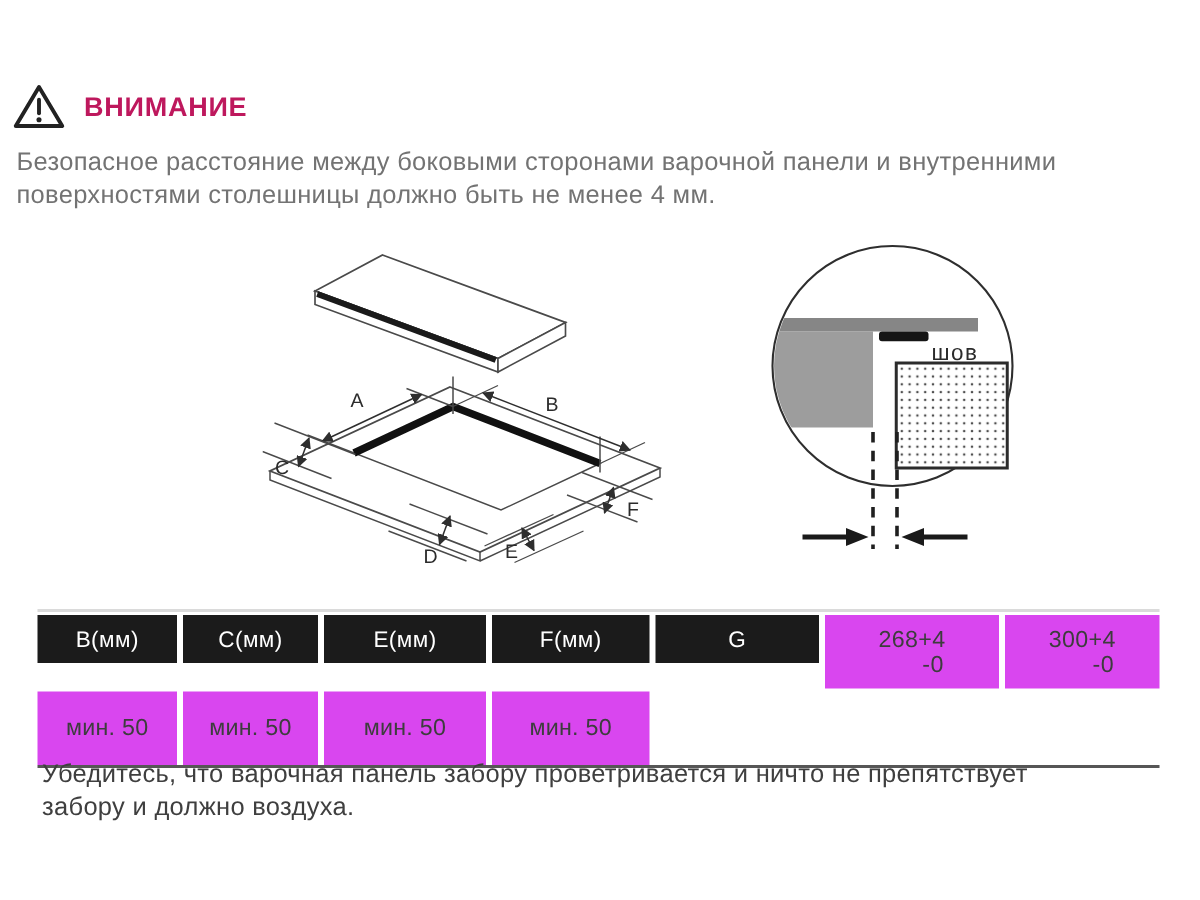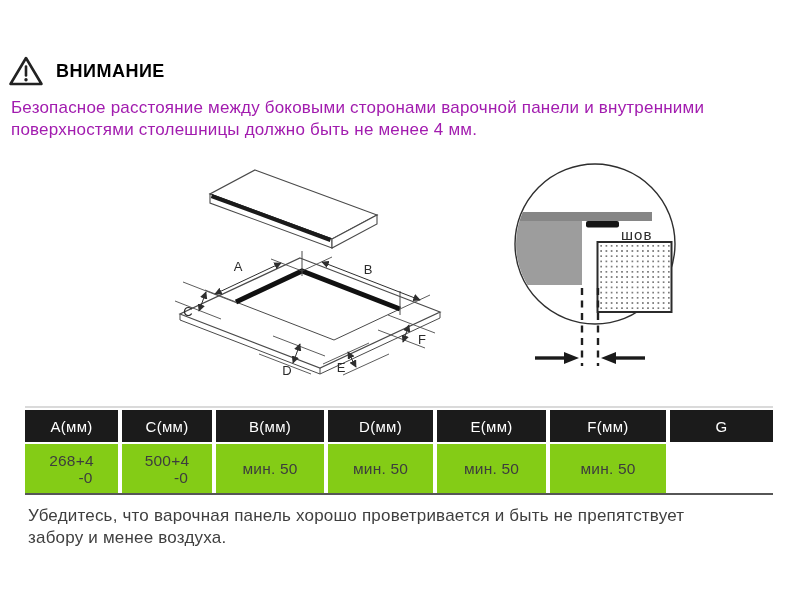--- a/index.html
+++ b/index.html
@@ -6,24 +6,24 @@
   body{
     width:800px;height:600px;background:#ffffff;
     font-family:"Liberation Sans","DejaVu Sans",sans-serif;
     color:#3f3f3f;overflow:hidden;
   }
   .page{position:relative;width:800px;height:600px;background:#fff;}
 
   
   .warning-head{position:absolute;left:8px;top:55px;display:flex;align-items:center;gap:12px;}
   .warning-head .tri{width:36px;height:32px;flex:0 0 auto;}
-  .warning-title{font-size:18px;font-weight:700;letter-spacing:.5px;color:#000000;}
-
-  
-  .intro{position:absolute;left:11px;top:97px;width:775px;font-size:17px;line-height:22px;letter-spacing:.2px;color:#a21caf;}
+  .warning-title{font-size:18px;font-weight:700;letter-spacing:.5px;color:#be185d;}
+
+  
+  .intro{position:absolute;left:11px;top:97px;width:775px;font-size:17px;line-height:22px;letter-spacing:.2px;color:#737373;}
   .footer-note{position:absolute;left:28px;top:505px;width:750px;font-size:17px;line-height:22px;letter-spacing:.2px;color:#3f3f3f;}
 
   
   .diagram-cutout{position:absolute;left:175px;top:158px;width:290px;height:235px;}
   .diagram-detail{position:absolute;left:505px;top:160px;width:205px;height:215px;}
   svg text.dimlbl{font-family:"Liberation Sans","DejaVu Sans",sans-serif;font-size:13px;fill:#2b2b2b;}
   svg text.seamlbl{font-family:"Liberation Sans","DejaVu Sans",sans-serif;font-size:15px;fill:#2b2b2b;letter-spacing:1px;}
 
   
   .spec-table{
@@ -32,21 +32,21 @@
     column-gap:4px;row-gap:2px;
     border-top:2px solid #dadada;border-bottom:2px solid #565656;
     padding-top:2px;background:#fff;
   }
   .spec-table .h{
     background:#1b1b1b;color:#ffffff;height:32px;
     display:flex;align-items:center;justify-content:center;
     font-size:15px;letter-spacing:.3px;
   }
   .spec-table .c{
-    background:#84cc16;color:#3d3d3d;min-height:49px;
+    background:#d946ef;color:#3d3d3d;min-height:49px;
     display:flex;flex-direction:column;align-items:center;justify-content:center;
     font-size:15.5px;line-height:17px;letter-spacing:.2px;
   }
   .spec-table .c span{display:block;text-align:center;}
   .spec-table .c span:empty{display:none;}
   .spec-table .c .l2{transform:translateX(14px);}
 </style>
 </head>
 <body>
 
@@ -156,34 +156,32 @@
       <line x1="30" y1="198" x2="61" y2="198" stroke="#1a1a1a" stroke-width="3.4"></line>
       <path d="M74,198 L59,192 L59,204 Z" fill="#1a1a1a"></path>
     </g>
     <g>
       <line x1="140" y1="198" x2="109" y2="198" stroke="#1a1a1a" stroke-width="3.4"></line>
       <path d="M96,198 L111,192 L111,204 Z" fill="#1a1a1a"></path>
     </g>
   </svg>
 
   <div class="spec-table">
-    <div class="h">A(мм)</div>
+    <div class="h">B(мм)</div>
     <div class="h">C(мм)</div>
-    <div class="h">B(мм)</div>
-    <div class="h">D(мм)</div>
     <div class="h">E(мм)</div>
     <div class="h">F(мм)</div>
     <div class="h">G</div>
 
     <div class="c">
       <span class="l1">268+4</span>
       <span class="l2">-0</span>
     </div>
     <div class="c">
-      <span class="l1">500+4</span>
+      <span class="l1">300+4</span>
       <span class="l2">-0</span>
     </div>
     <div class="c">
       <span class="l1">мин. 50</span>
 
     </div>
     <div class="c">
       <span class="l1">мин. 50</span>
 
     </div>
@@ -191,17 +189,17 @@
       <span class="l1">мин. 50</span>
 
     </div>
     <div class="c">
       <span class="l1">мин. 50</span>
 
     </div>
   </div>
 
   <div class="footer-note">
-    <div>Убедитесь, что варочная панель хорошо проветривается и быть не препятствует</div>
-    <div>забору и менее воздуха.</div>
+    <div>Убедитесь, что варочная панель забору проветривается и ничто не препятствует</div>
+    <div>забору и должно воздуха.</div>
   </div>
 
 </div>
 
 </body></html>

